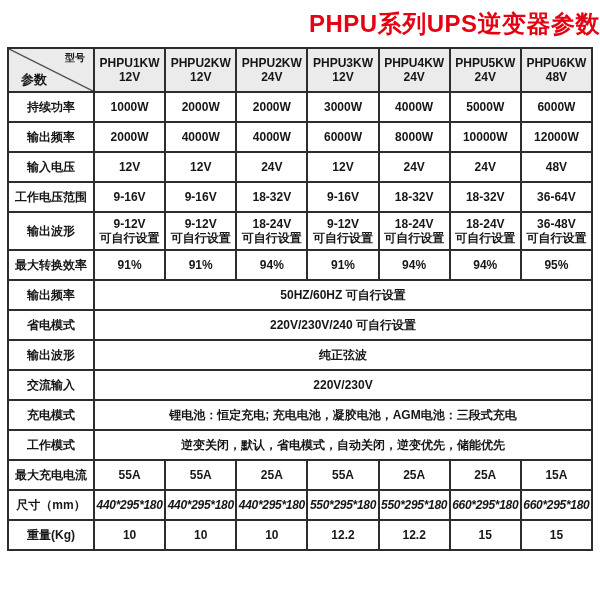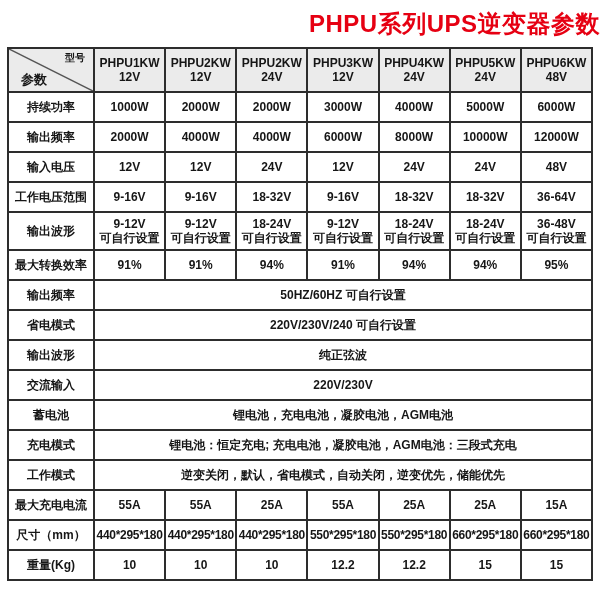--- a/index.html
+++ b/index.html
@@ -61,21 +61,21 @@
     font-size: 10px;
   }
   .corner-bl {
     position: absolute;
     bottom: 3px; left: 12px;
     font-size: 13px;
   }
   tbody tr { height: 30px; margin-top: 24px; }
   tbody tr.tall { height: 38px; }
   td.label-cell { font-size: 12.5px; }
-  td.small-text { font-size: 10px; letter-spacing: -0.3px; }
+  td.small-text { font-size: 10px; letter-spacing: -0.3px; font-style: italic; }
   td.span-cell { font-size: 13px; border-radius: 6px; }
 </style>
 </head>
 <body>
 
 <div class="page">
   <div class="title">PHPU系列UPS逆变器参数</div>
 
   <table class="spec">
     <colgroup>
@@ -219,24 +219,20 @@
         </tr>
         <tr>
           <td class="label-cell">输出波形</td>
           <td colspan="7" class="span-cell">纯正弦波</td>
         </tr>
         <tr>
           <td class="label-cell">交流输入</td>
           <td colspan="7" class="span-cell">220V/230V</td>
         </tr>
         <tr>
-          <td class="label-cell">蓄电池</td>
-          <td colspan="7" class="span-cell">锂电池，充电电池，凝胶电池，AGM电池</td>
-        </tr>
-        <tr>
           <td class="label-cell">充电模式</td>
           <td colspan="7" class="span-cell">锂电池：恒定充电; 充电电池，凝胶电池，AGM电池：三段式充电</td>
         </tr>
         <tr>
           <td class="label-cell">工作模式</td>
           <td colspan="7" class="span-cell">逆变关闭，默认，省电模式，自动关闭，逆变优先，储能优先</td>
         </tr>
         <tr>
           <td class="label-cell">最大充电电流</td>
           <td>55A</td>

